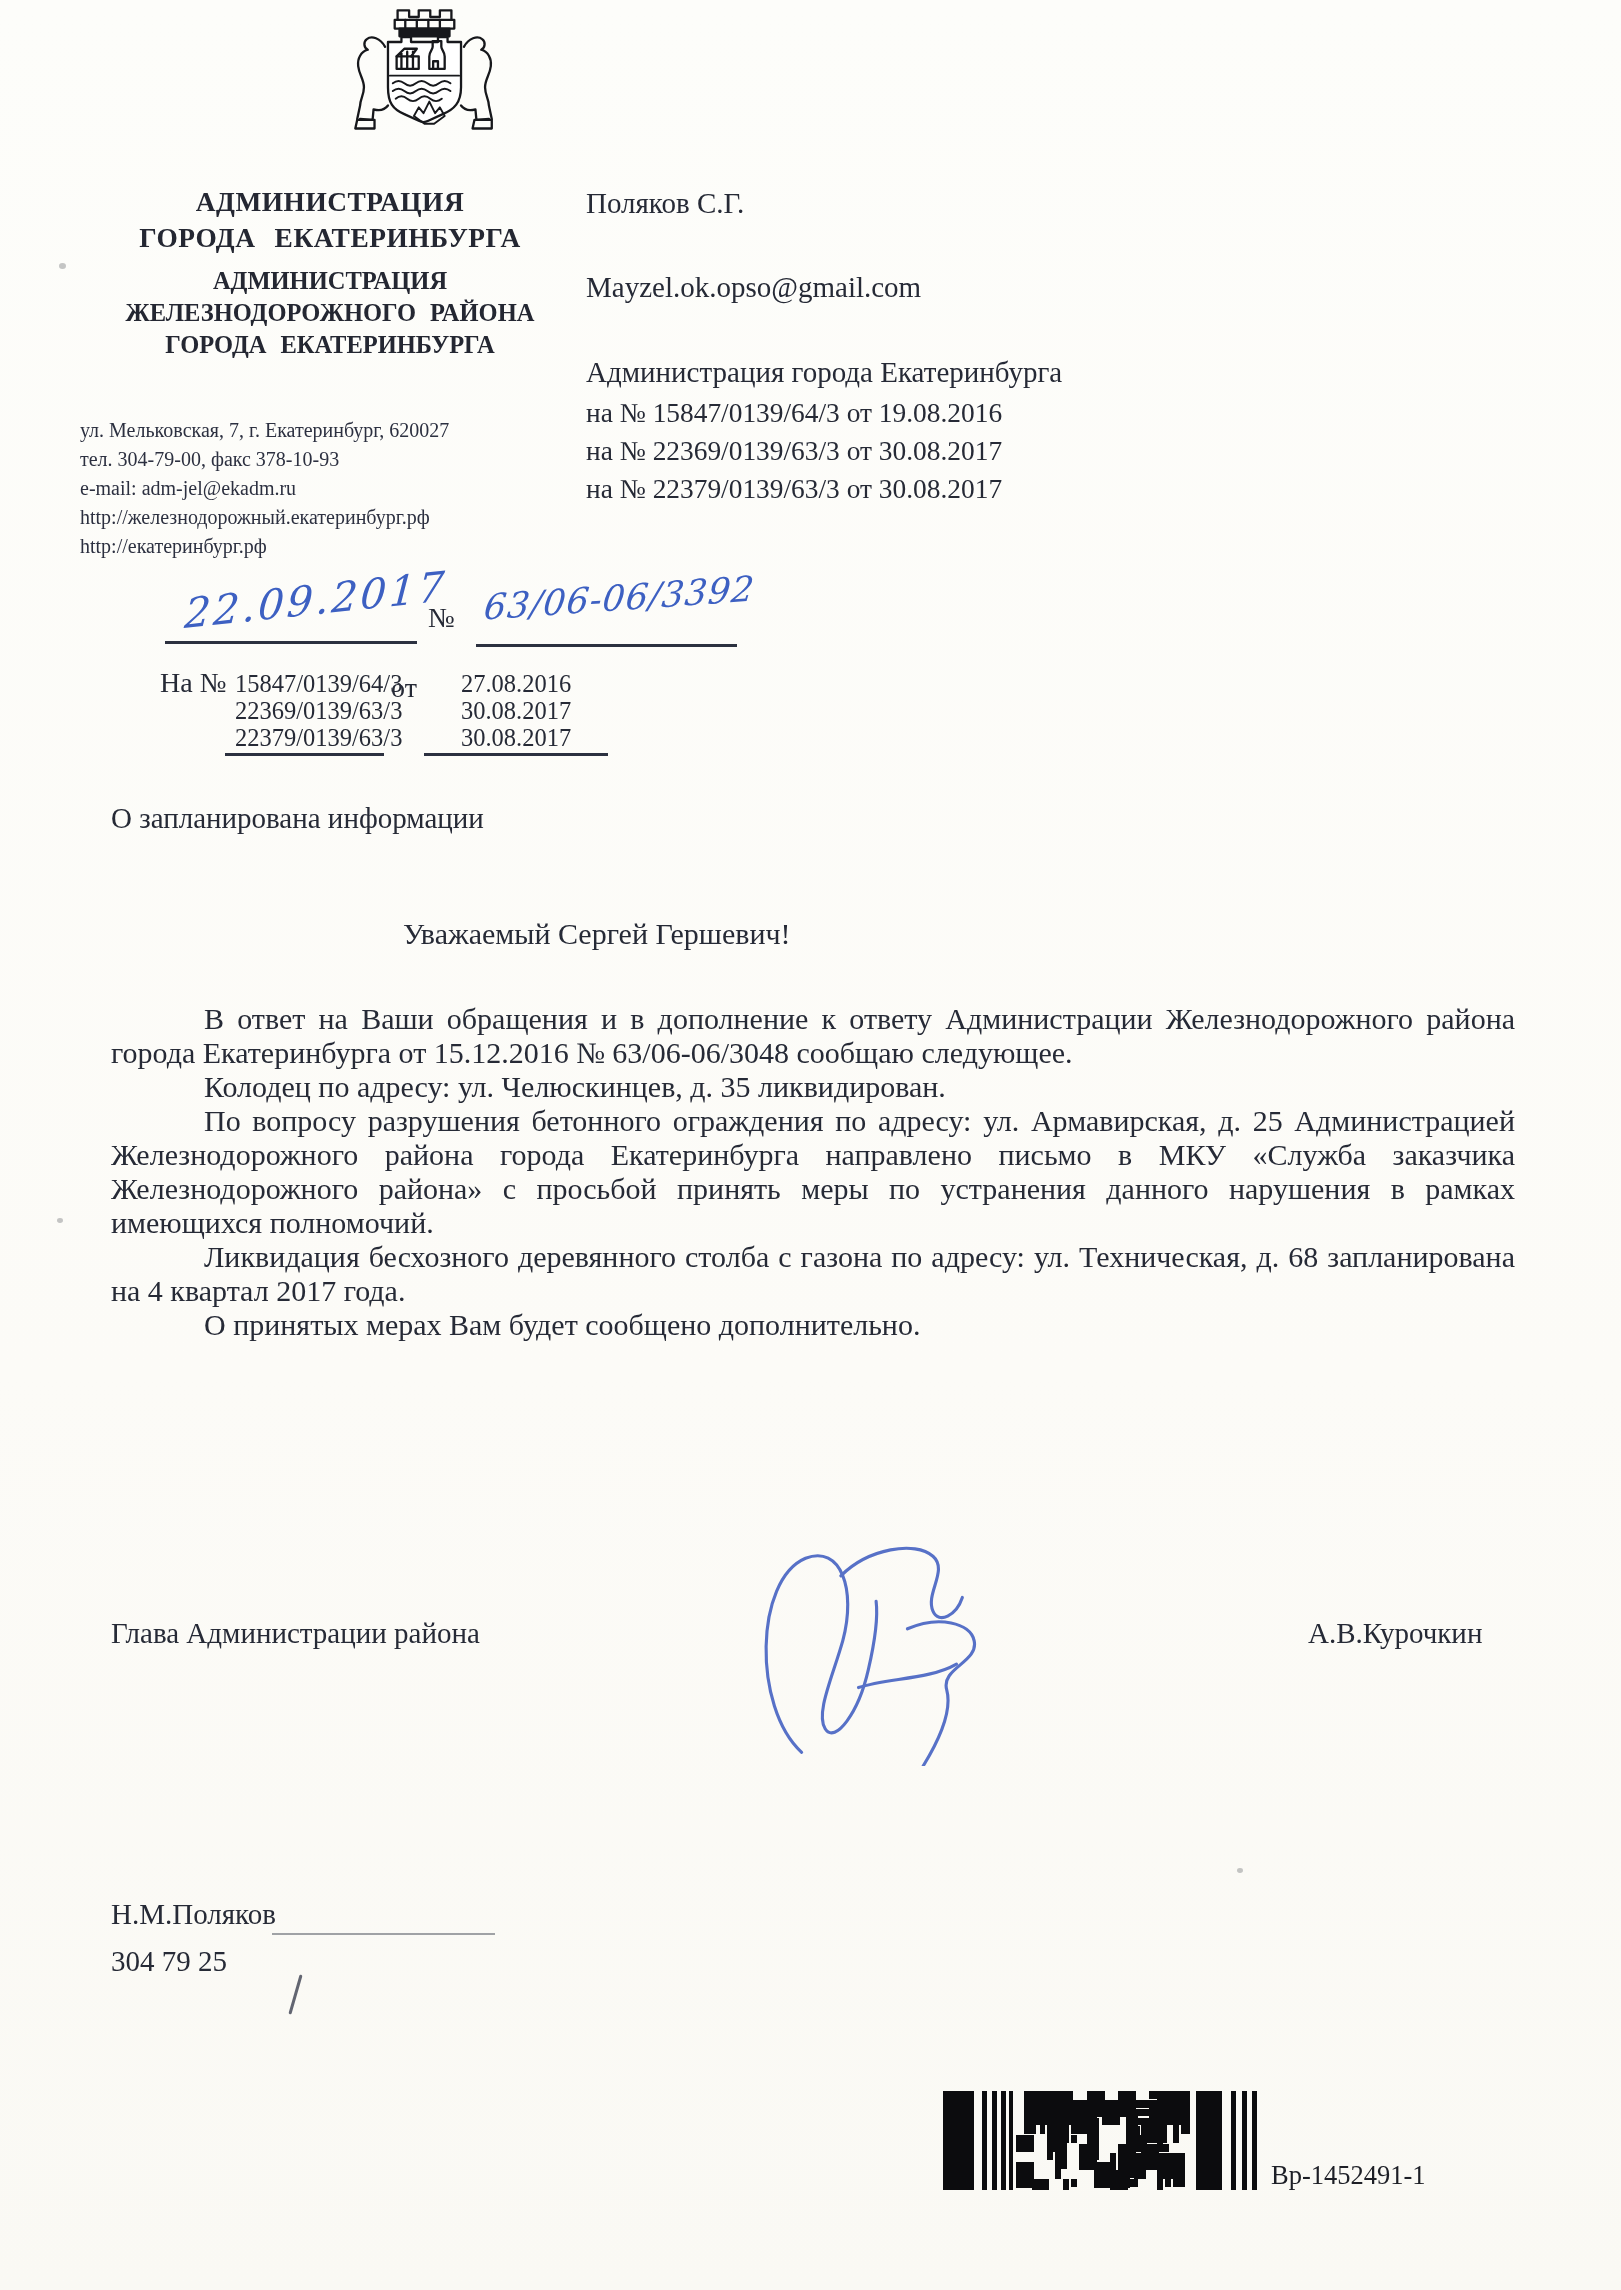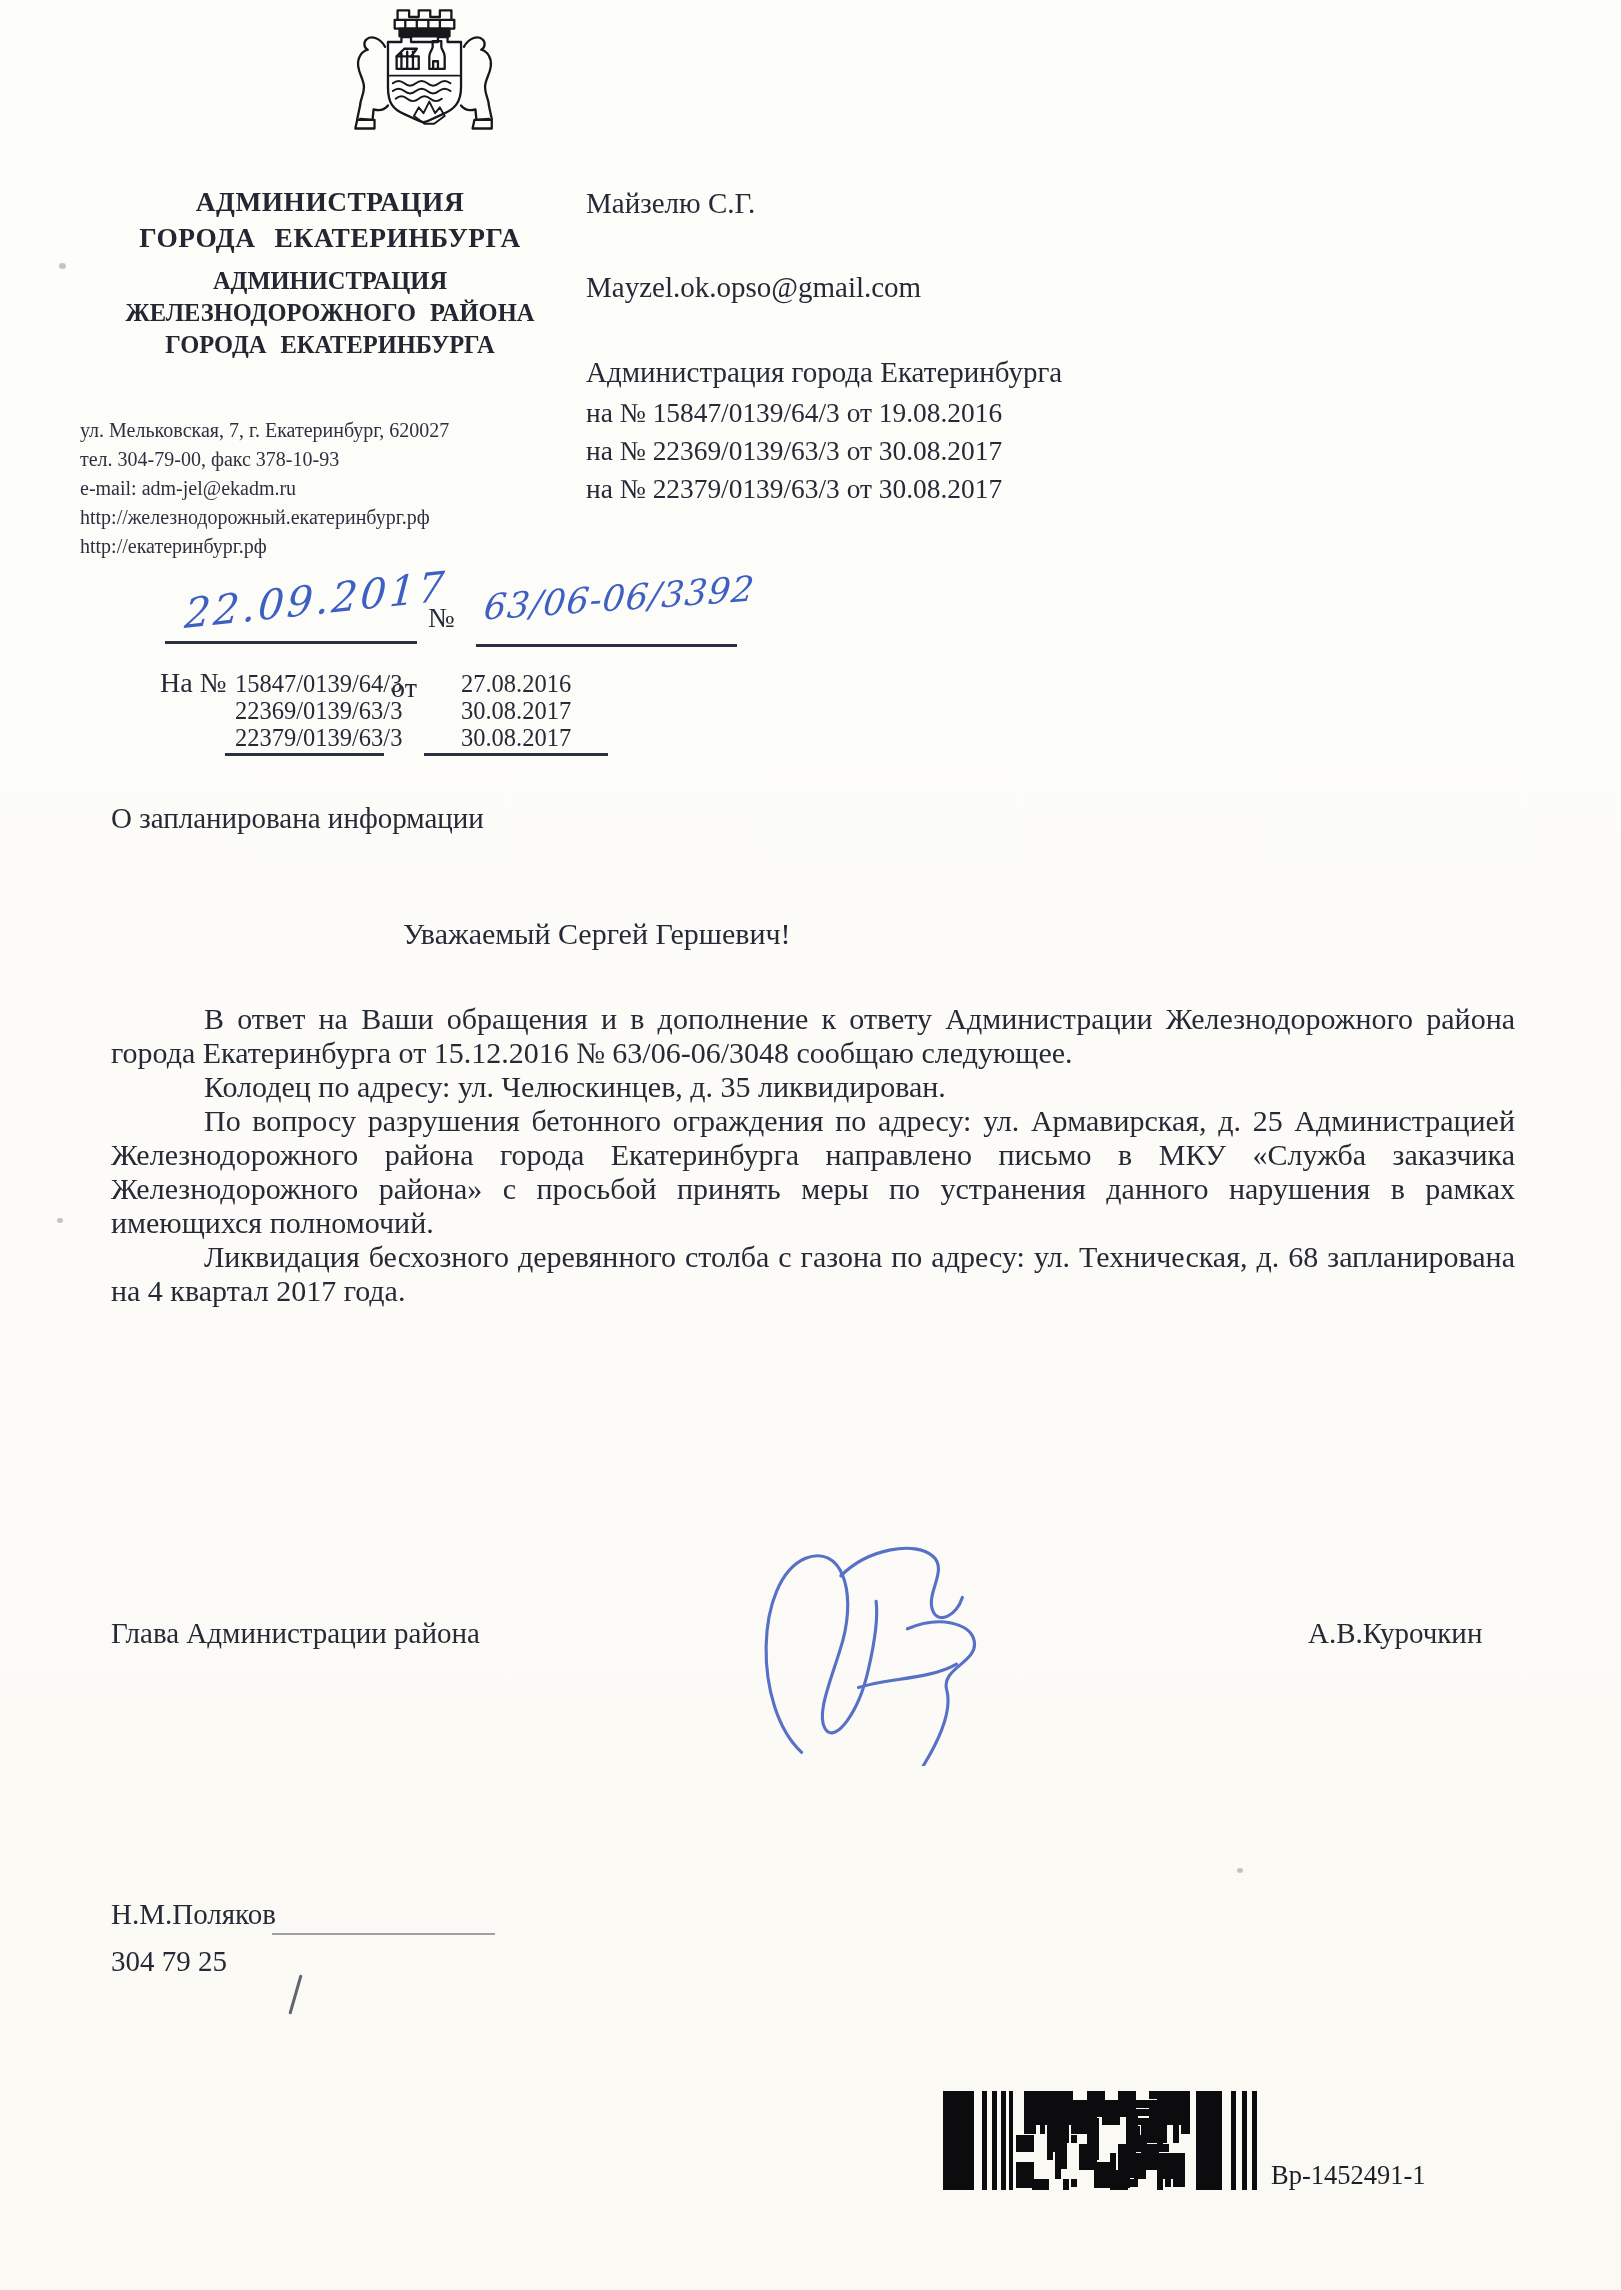--- a/index.html
+++ b/index.html
@@ -100,21 +100,21 @@
   </div>
 
   <div class="abs addr-block">
     <div>ул. Мельковская, 7, г. Екатеринбург, 620027</div>
     <div>тел. 304-79-00, факс 378-10-93</div>
     <div>e-mail: adm-jel@ekadm.ru</div>
     <div>http://железнодорожный.екатеринбург.рф</div>
     <div>http://екатеринбург.рф</div>
   </div>
 
-  <div class="abs recip" style="left:586px; top:187px;">Майзелю С.Г.</div>
+  <div class="abs recip" style="left:586px; top:187px;">Поляков С.Г.</div>
   <div class="abs recip" style="left:586px; top:271px;">Mayzel.ok.opso@gmail.com</div>
   <div class="abs recip" style="left:586px; top:356px;">Администрация города Екатеринбурга</div>
   <div class="abs" style="left:586px; top:394px;">
     <div class="ref-line">на № 15847/0139/64/3 от 19.08.2016</div>
     <div class="ref-line">на № 22369/0139/63/3 от 30.08.2017</div>
     <div class="ref-line">на № 22379/0139/63/3 от 30.08.2017</div>
   </div>
 
   <div class="abs hw" style="left:184px; top:576px; font-size:41px; transform:rotate(-6deg) skewX(-10deg);">22.09.2017</div>
   <div class="abs rule" style="left:165px; top:641px; width:252px;"></div>
@@ -139,20 +139,21 @@
 
   <div class="abs subject" style="left:111px; top:802px;">О запланирована информации</div>
 
   <div class="abs salutation" style="left:403px; top:917px;">Уважаемый Сергей Гершевич!</div>
 
   <div class="abs body-text">
     <p>В ответ на Ваши обращения и в дополнение к ответу Администрации Железнодорожного района города Екатеринбурга от 15.12.2016 № 63/06-06/3048 сообщаю следующее.</p>
     <p>Колодец по адресу: ул. Челюскинцев, д. 35 ликвидирован.</p>
     <p>По вопросу разрушения бетонного ограждения по адресу: ул. Армавирская, д. 25 Администрацией Железнодорожного района города Екатеринбурга направлено письмо в МКУ «Служба заказчика Железнодорожного района» с просьбой принять меры по устранения данного нарушения в рамках имеющихся полномочий.</p>
     <p>Ликвидация бесхозного деревянного столба с газона по адресу: ул. Техническая, д. 68 запланирована на 4 квартал 2017 года.</p>
+    <p>О принятых мерах Вам будет сообщено дополнительно.</p>
   </div>
 
   <div class="abs sig-label" style="left:111px; top:1617px;">Глава Администрации района</div>
   <div class="abs" style="left:676px; top:1521px; width:412px; height:245px;">
     <svg viewBox="0 0 420 250" width="412" height="245" xmlns="http://www.w3.org/2000/svg">
       <g stroke="#4a66c4" fill="none" stroke-width="3.2" stroke-linecap="round" opacity="0.92">
         <path d="M128 236 C78 190 80 60 132 38 C168 24 184 70 170 122 C160 158 142 196 152 212 C162 228 186 196 196 152 C202 126 206 98 204 82"></path>
         <path d="M168 56 C196 28 244 20 262 36 C278 50 254 74 262 92 C268 106 286 96 292 78"></path>
         <path d="M236 110 C268 96 300 104 304 122 C309 144 270 150 276 172 C282 194 268 224 252 250 L244 262"></path>
         <path d="M186 170 C216 160 258 162 286 146"></path>

